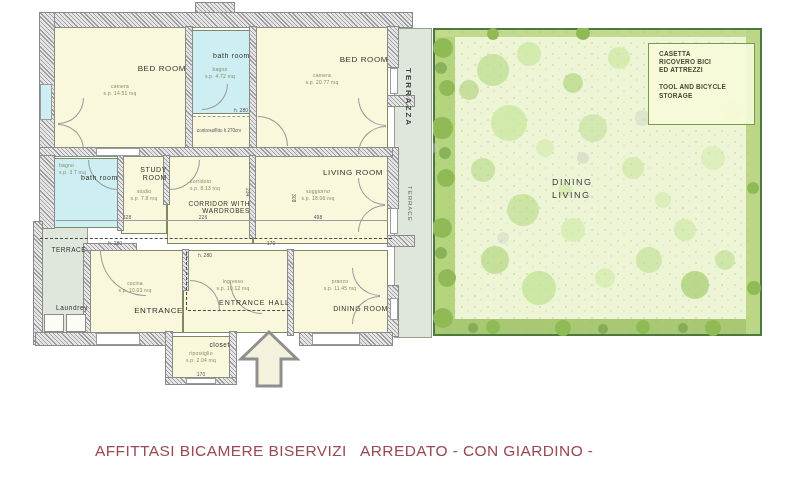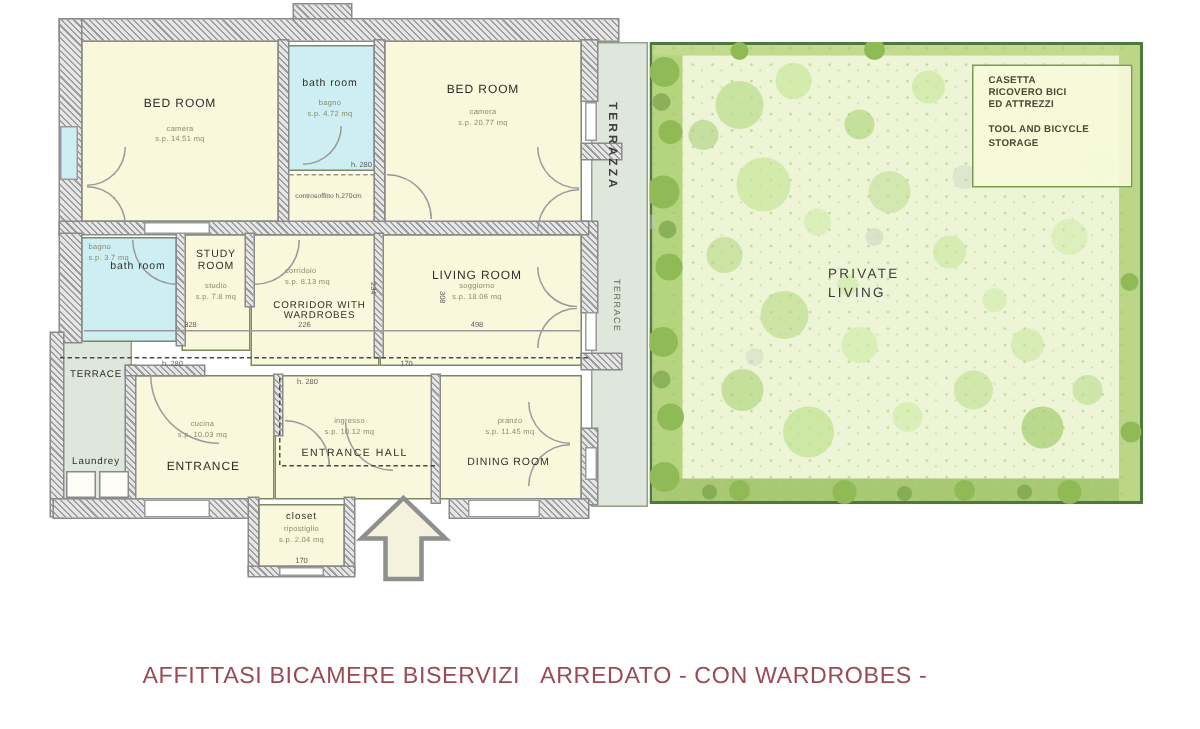--- a/index.html
+++ b/index.html
@@ -8,21 +8,21 @@
   
   .wall{position:absolute;background:#c6c6c6;
         background-image:repeating-linear-gradient(45deg,rgba(255,255,255,.55) 0 2px,rgba(110,110,110,.45) 2px 3px);
         outline:1px solid #8a8a8a;}
   
   .room{position:absolute;background:#f9f7dc;border:1px solid #7d8a5f;box-sizing:border-box;}
   .bath{background:#cdeef2;}
   .terr{position:absolute;background:#dfe6dc;border:1px solid #93a188;box-sizing:border-box;}
   .hallc{background:#f9f7dc;border:1px dashed #9a9a7a;}
   
-  .rlabel{position:absolute;font-size:8px;color:#30302a;letter-spacing:.6px;text-align:center;line-height:1.15;}
+  .rlabel{position:absolute;font-size:8px;color:#30302a;letter-spacing:.6px;text-align:right;line-height:1.15;}
   .small7{font-size:7px;}
   .small65{font-size:6.5px;}
   .rsub{position:absolute;font-size:5px;color:#8b8b68;text-align:center;line-height:1.3;letter-spacing:.2px;}
   .left{text-align:left;}
   .dim{position:absolute;font-size:5px;color:#5a5a5a;text-align:center;}
   .vert{writing-mode:vertical-rl;}
   .vlabel{position:absolute;writing-mode:vertical-rl;color:#3f3f3f;}
   
   .door{position:absolute;box-sizing:border-box;border:0 solid #9a9a9a;}
   .d-br{border-right-width:1px;border-bottom-width:1px;border-bottom-right-radius:100%;}
@@ -138,21 +138,21 @@
   <div class="rsub left" style="left:59px;top:162px;width:50px;text-align:left;"><span>bagno</span><br><span>s.p.  3.7 mq</span></div>
   <div class="rlabel small7" style="left:66px;top:174px;width:52px;">bath room</div>
 
   <div class="rlabel small7" style="left:121px;top:166px;width:46px;white-space:pre-line;">STUDY
 ROOM</div>
   <div class="rsub" style="left:121px;top:188px;width:46px;"><span>studio</span><br><span>s.p.  7.8 mq</span></div>
 
   <div class="rsub left" style="left:190px;top:178px;width:60px;text-align:left;"><span>corridoio</span><br><span>s.p.  8.13 mq</span></div>
   <div class="rlabel small65" style="left:176px;top:200px;width:74px;">CORRIDOR WITH WARDROBES</div>
 
-  <div class="rlabel" style="left:253px;top:179px;width:130px;">LIVING ROOM</div>
+  <div class="rlabel" style="left:253px;top:168px;width:130px;">LIVING ROOM</div>
   <div class="rsub" style="left:253px;top:188px;width:130px;"><span>soggiorno</span><br><span>s.p.  18.06 mq</span></div>
 
   <div class="rsub" style="left:95px;top:280px;width:80px;"><span>cucina</span><br><span>s.p.  10.03 mq</span></div>
   <div class="rlabel" style="left:88px;top:306px;width:95px;">ENTRANCE</div>
 
   <div class="rsub" style="left:193px;top:278px;width:80px;"><span>ingresso</span><br><span>s.p.  10.12 mq</span></div>
   <div class="rlabel small7" style="left:183px;top:299px;width:107px;letter-spacing:1px;">ENTRANCE  HALL</div>
 
   <div class="rsub" style="left:300px;top:278px;width:80px;"><span>pranzo</span><br><span>s.p.  11.45 mq</span></div>
   <div class="rlabel small7" style="left:290px;top:305px;width:98px;">DINING ROOM</div>
@@ -259,22 +259,22 @@
       <span style="display:block;">RICOVERO BICI</span>
       <span style="display:block;">ED ATTREZZI</span>
     </div>
     <div class="en">
       <span style="display:block;">TOOL AND BICYCLE</span>
       <span style="display:block;">STORAGE</span>
     </div>
   </div>
 
   <div class="garden-label">
-    <span style="display:block;">PRIVATE</span>
+    <span style="display:block;">DINING</span>
     <span style="display:block;">LIVING</span>
   </div>
 
   <div class="caption">
-    <span style="display:block;">AFFITTASI BICAMERE BISERVIZI   ARREDATO - CON WARDROBES -</span>
+    <span style="display:block;">AFFITTASI BICAMERE BISERVIZI   ARREDATO - CON GIARDINO -</span>
     
   </div>
 
 </div>
 
 </body></html>

